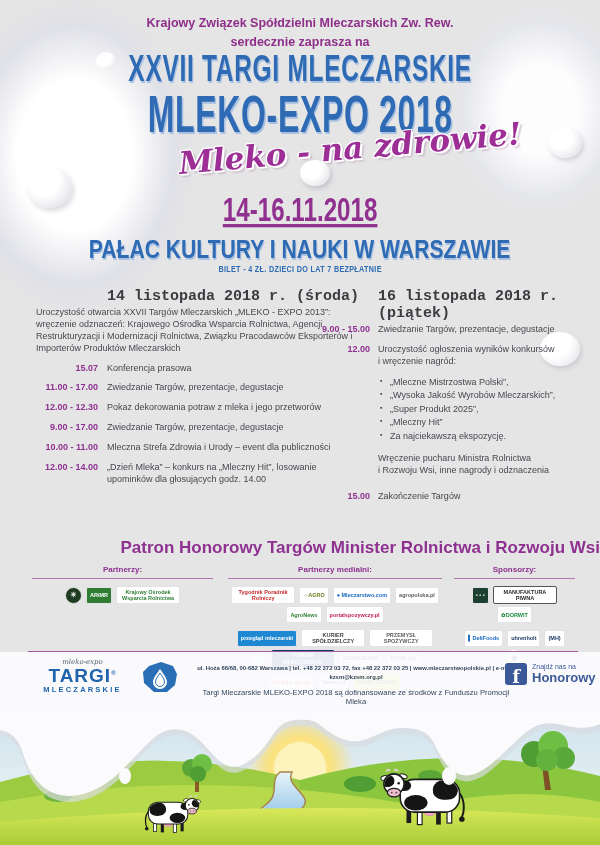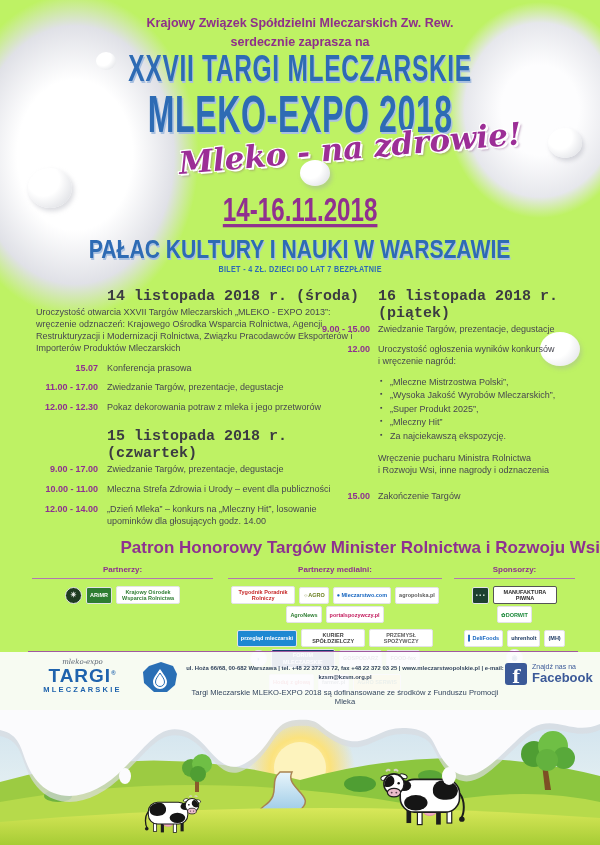--- a/index.html
+++ b/index.html
@@ -1,18 +1,18 @@
 <!DOCTYPE html>
 <html><head>
 <meta charset="utf-8">
 <style>
   html,body{margin:0;padding:0;}
   body{font-family:"Liberation Sans",sans-serif;}
   .poster{position:relative;width:600px;height:845px;overflow:hidden;
-    background:#bef264;}
+    background:#e5e5e5;}
   
   .blob{position:absolute;border-radius:50%;pointer-events:none;}
   .swirl{position:absolute;pointer-events:none;}
   
   .intro{position:absolute;top:14px;left:0;right:0;text-align:center;
     color:#8e2f8a;font-weight:bold;font-size:12.5px;line-height:1.5;}
   .bigline{position:absolute;left:0;right:0;text-align:center;color:#2e6bb4;font-weight:800;white-space:nowrap;}
   .squish{display:inline-block;transform:scale(var(--sx,1),var(--sy,1));}
   .t1{top:50px;font-size:33px;text-shadow:1.5px 1.5px 0 #a9c0e0;letter-spacing:1px;}
   .t2{top:86px;font-size:47px;text-shadow:2px 2px 0 #a9c0e0;letter-spacing:1px;}
@@ -61,21 +61,21 @@
   
   .divider{position:absolute;top:651px;left:28px;right:22px;border-top:1px solid #a05aa0;}
   .footer-bar{position:absolute;top:652px;left:0;right:0;height:60px;
     background:rgba(252,252,254,.92);}
   .brand{position:absolute;top:658px;left:30px;width:105px;text-align:center;color:#1f63ad;}
   .brand-small{font-family:"DejaVu Serif",serif;font-style:italic;font-size:7px;color:#5a6472;}
   .brand-big{font-size:19px;font-weight:800;letter-spacing:1px;line-height:1;position:relative;}
   .brand-sub{font-size:7.5px;font-weight:bold;letter-spacing:2.2px;}
   .reg{font-size:6px;vertical-align:super;}
   .map-logo{position:absolute;top:660px;left:140px;}
-  .footer-center{position:absolute;top:664px;left:185px;width:320px;text-align:center;color:#33455e;}
+  .footer-center{position:absolute;top:664px;left:196px;width:320px;text-align:center;color:#33455e;}
   .contact-line{font-size:5.9px;font-weight:bold;line-height:1.6;}
   .funding-line{font-size:7.6px;margin-top:5px;}
   .fb{position:absolute;top:663px;left:505px;display:flex;align-items:center;color:#3b5998;}
   .fb-icon{width:22px;height:22px;background:#3b5998;color:#fff;border-radius:3px;
     display:flex;align-items:flex-end;justify-content:center;
     font-family:"DejaVu Serif",serif;font-weight:bold;font-size:18px;line-height:.9;margin-right:5px;overflow:hidden;}
   .fb-text1{font-size:7px;line-height:1.2;}
   .fb-text2{font-size:13px;font-weight:bold;line-height:1.1;}
   
   .scene{position:absolute;left:0;top:710px;width:600px;height:135px;}
@@ -118,21 +118,20 @@
     </div>
     <div class="sched-item">
       <div class="time">11.00 - 17.00</div>
       <div class="desc">Zwiedzanie Targów, prezentacje, degustacje</div>
     </div>
     <div class="sched-item">
       <div class="time">12.00 - 12.30</div>
       <div class="desc">Pokaz dekorowania potraw z mleka i jego przetworów</div>
     </div>
 
-    <div class="day-head gap-top">15 listopada 2018 r. (czwartek)</div>
     <div class="sched-item">
       <div class="time">9.00 - 17.00</div>
       <div class="desc">Zwiedzanie Targów, prezentacje, degustacje</div>
     </div>
     <div class="sched-item">
       <div class="time">10.00 - 11.00</div>
       <div class="desc">Mleczna Strefa Zdrowia i Urody – event dla publiczności</div>
     </div>
     <div class="sched-item">
       <div class="time">12.00 - 14.00</div>
@@ -208,21 +207,21 @@
 
   <div class="footer-center">
     <div class="contact-line">ul. Hoża 66/68, 00-682 Warszawa  |  tel. +48 22 372 03 72, fax +48 22 372 03 25  |  www.mleczarstwopolskie.pl  |  e-mail: kzsm@kzsm.org.pl</div>
     <div class="funding-line">Targi Mleczarskie MLEKO-EXPO 2018 są dofinansowane ze środków z Funduszu Promocji Mleka</div>
   </div>
 
   <div class="fb">
     <div class="fb-icon">f</div>
     <div>
       <div class="fb-text1">Znajdź nas na</div>
-      <div class="fb-text2">Facebook</div>
+      <div class="fb-text2">Honorowy</div>
     </div>
   </div>
 
   <svg class="scene" width="600" height="135" viewBox="0 0 600 135">
     <defs>
       <linearGradient id="sky" x1="0" y1="0" x2="0" y2="1">
         <stop offset="0" stop-color="#cfe2ee"></stop>
           <stop offset="1" stop-color="#f2f8f4"></stop>
       </linearGradient>
       <radialGradient id="sun" cx="50%" cy="50%" r="50%">

